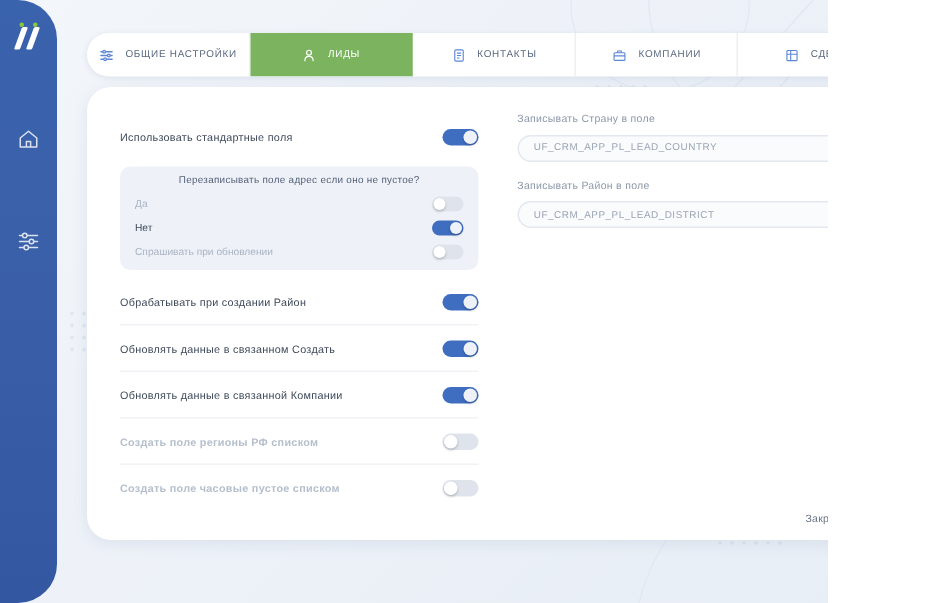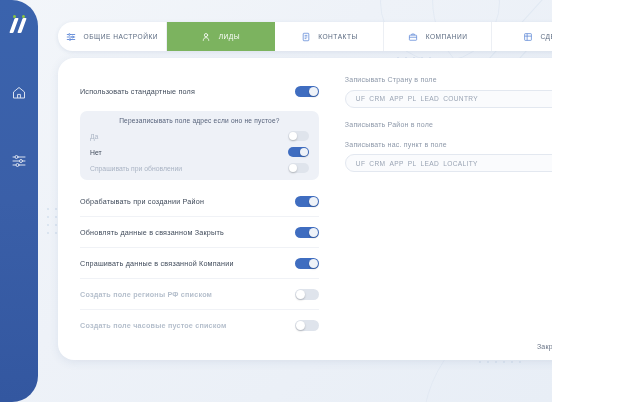--- a/index.html
+++ b/index.html
@@ -388,28 +388,28 @@
         </div>
 
         <div class="row">
           <span class="row-label">Обрабатывать при создании Район</span>
           <span class="toggle on">
             <span class="knob"></span>
           </span>
         </div>
 
         <div class="row">
-          <span class="row-label">Обновлять данные в связанном Закрыть</span>
+          <span class="row-label">Обновлять данные в связанном Создать</span>
           <span class="toggle on">
             <span class="knob"></span>
           </span>
         </div>
 
         <div class="row">
-          <span class="row-label">Спрашивать данные в связанной Компании</span>
+          <span class="row-label">Обновлять данные в связанной Компании</span>
           <span class="toggle on">
             <span class="knob"></span>
           </span>
         </div>
 
         <div class="row">
           <span class="row-label muted">Создать поле регионы РФ списком</span>
           <span class="toggle">
             <span class="knob"></span>
           </span>
@@ -427,26 +427,23 @@
       <div class="col-right">
 
         <div class="field">
           <div class="field-label">Записывать Страну в поле</div>
           <input class="field-input" value="UF_CRM_APP_PL_LEAD_COUNTRY" style="">
         </div>
 
 
         <div class="field">
           <div class="field-label">Записывать Район в поле</div>
-        </div>
-
-        <div class="field">
-          <div class="field-label">Записывать нас. пункт в поле</div>
-          <input class="field-input" value="UF_CRM_APP_PL_LEAD_LOCALITY" style="">
-        </div>
+          <input class="field-input" value="UF_CRM_APP_PL_LEAD_DISTRICT" style="">
+        </div>
+
 
 
       </div>
     </div>
 
     <div class="card-footer">
       <span class="close-label">Закрыть</span>
       <span class="close-x">✕</span>
     </div>
   </div>

